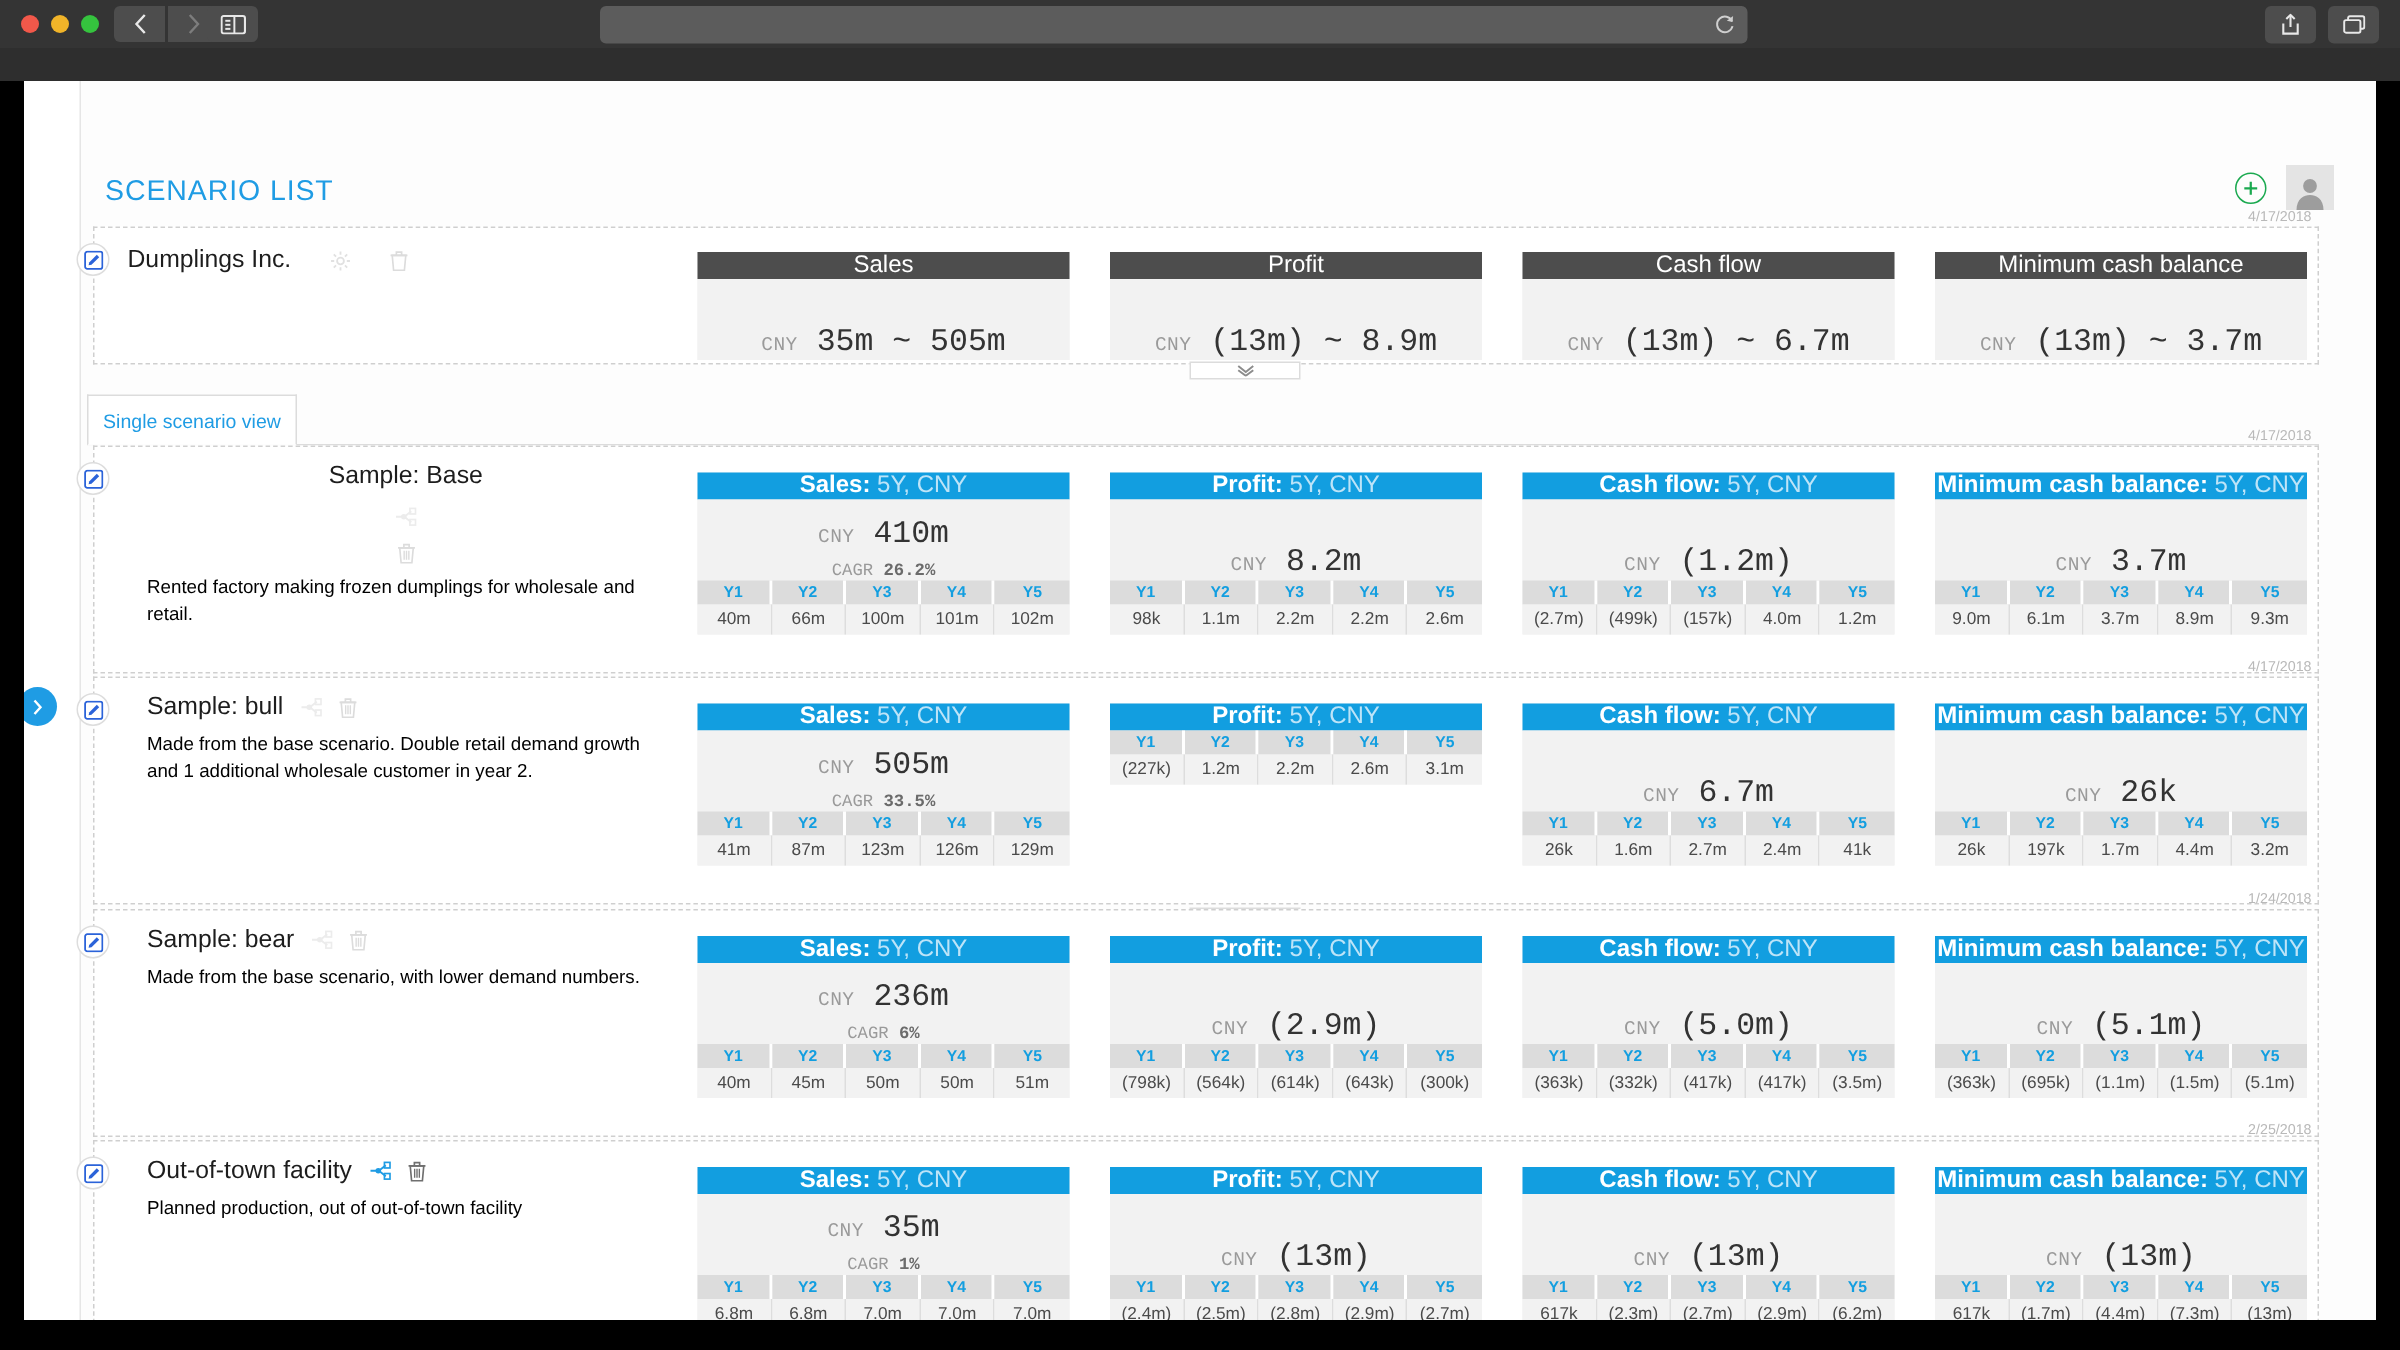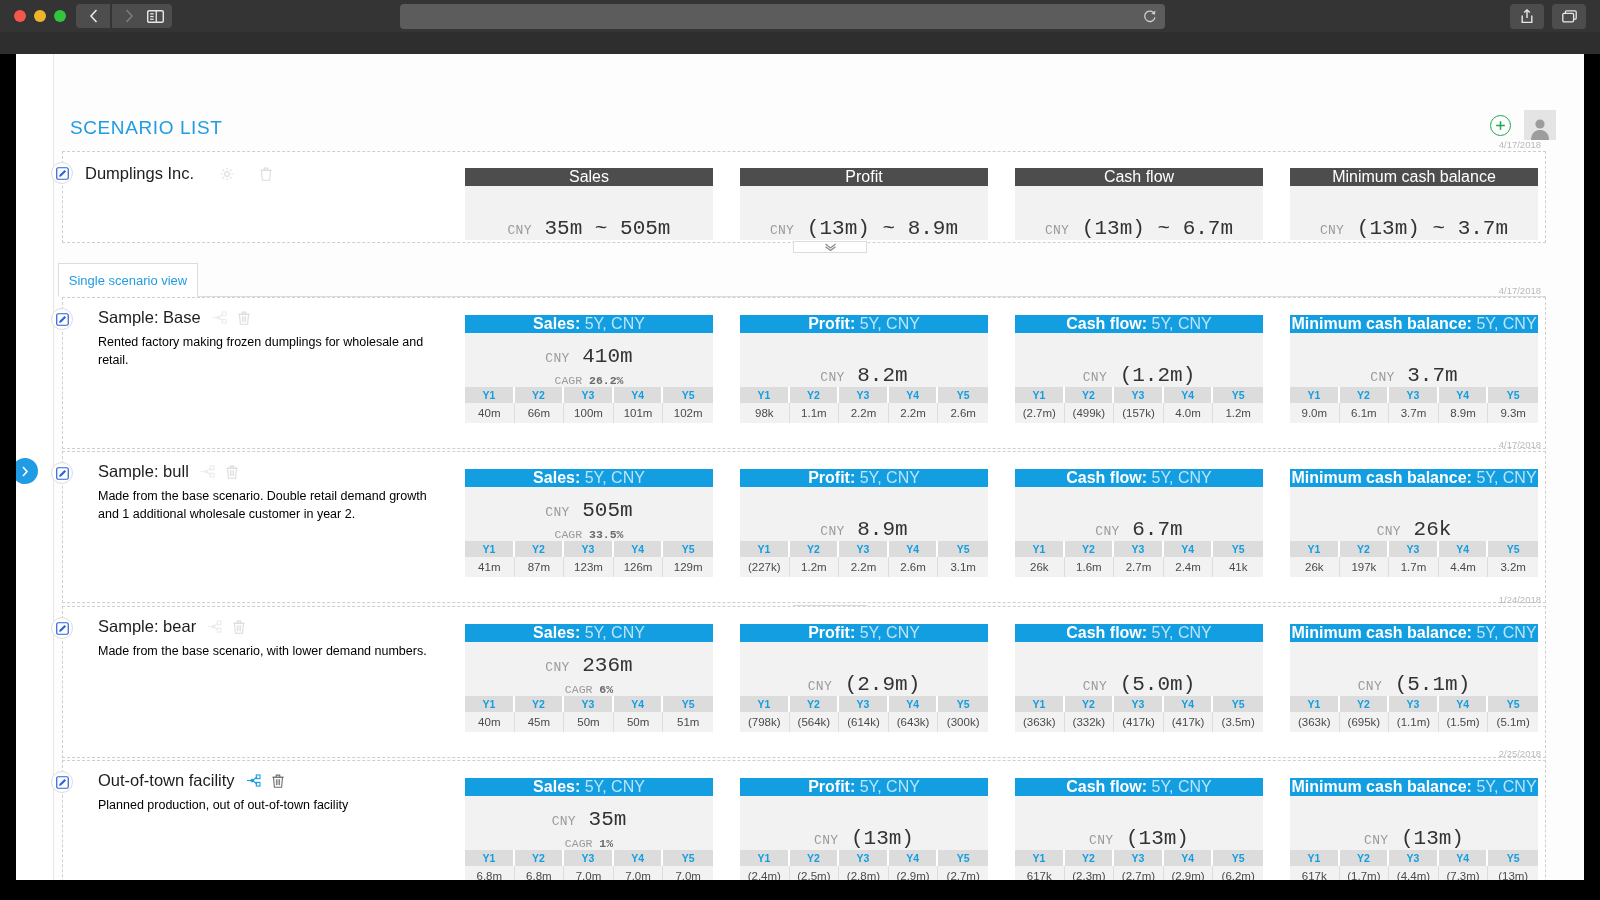--- a/index.html
+++ b/index.html
@@ -344,21 +344,21 @@
       <div class="row-box" style="left: 46px; top: 243px; width: 1484px; height: 152px;">
         <div class="row-date">4/17/2018</div>
       </div>
       <div class="edit-badge" style="left: 35px; top: 254px;">
         <svg width="13" height="13" viewBox="0 0 14 14">
   <rect x="0.8" y="0.8" width="12.4" height="12.4" rx="1.6" stroke="#2b63d9" stroke-width="1.3" fill="none"></rect>
   <path d="M3.3 10.6 L3.7 8.6 L9.2 3.1 L10.9 4.8 L5.4 10.3 Z" fill="#2b63d9"></path>
         </svg>
       </div>
       <div style="position: absolute; left: 82px; top: 254px;">
-        <div style="display:flex;align-items:center;gap:11px;">
+        <div style="display:flex;align-items:center;gap:11px;flex-direction:column;">
        <span class="row-title thin">Sample: Base</span>
        <span class="icon-btn">
             <svg width="15" height="13" viewBox="0 0 16 14">
     <path d="M1 7 L7 7 M7 7 L12 3 M7 7 L12 11" stroke="#ececec" stroke-width="1.3" fill="none"></path>
     <circle cx="6.6" cy="7" r="2" fill="#ececec"></circle>
     <rect x="11" y="1" width="4" height="4" stroke="#ececec" stroke-width="1.2" fill="none"></rect>
     <rect x="11" y="9" width="4" height="4" stroke="#ececec" stroke-width="1.2" fill="none"></rect>
             </svg>
           </span>
        <span class="icon-btn">
@@ -574,27 +574,20 @@
           <div class="yr-col">
          <div class="yr-h">Y5</div>
          <div class="yr-v">129m</div>
        </div>
         </div>
       </div>
       <div class="metric" style="left: 724px; top: 415px;">
         <div class="metric-head blue">
          <span class="lbl">Profit:</span> <span class="sub">5Y, CNY</span>
        </div>
-       <div class="metric-body">
-         <div class="metric-value">
-           <span class="cur">CNY</span>
-           <span>8.9m</span>
-         </div>
-
-       </div>
        <div class="yr-table">
           <div class="yr-col">
          <div class="yr-h">Y1</div>
          <div class="yr-v">(227k)</div>
        </div>
           <div class="yr-col">
          <div class="yr-h">Y2</div>
          <div class="yr-v">1.2m</div>
        </div>
           <div class="yr-col">

